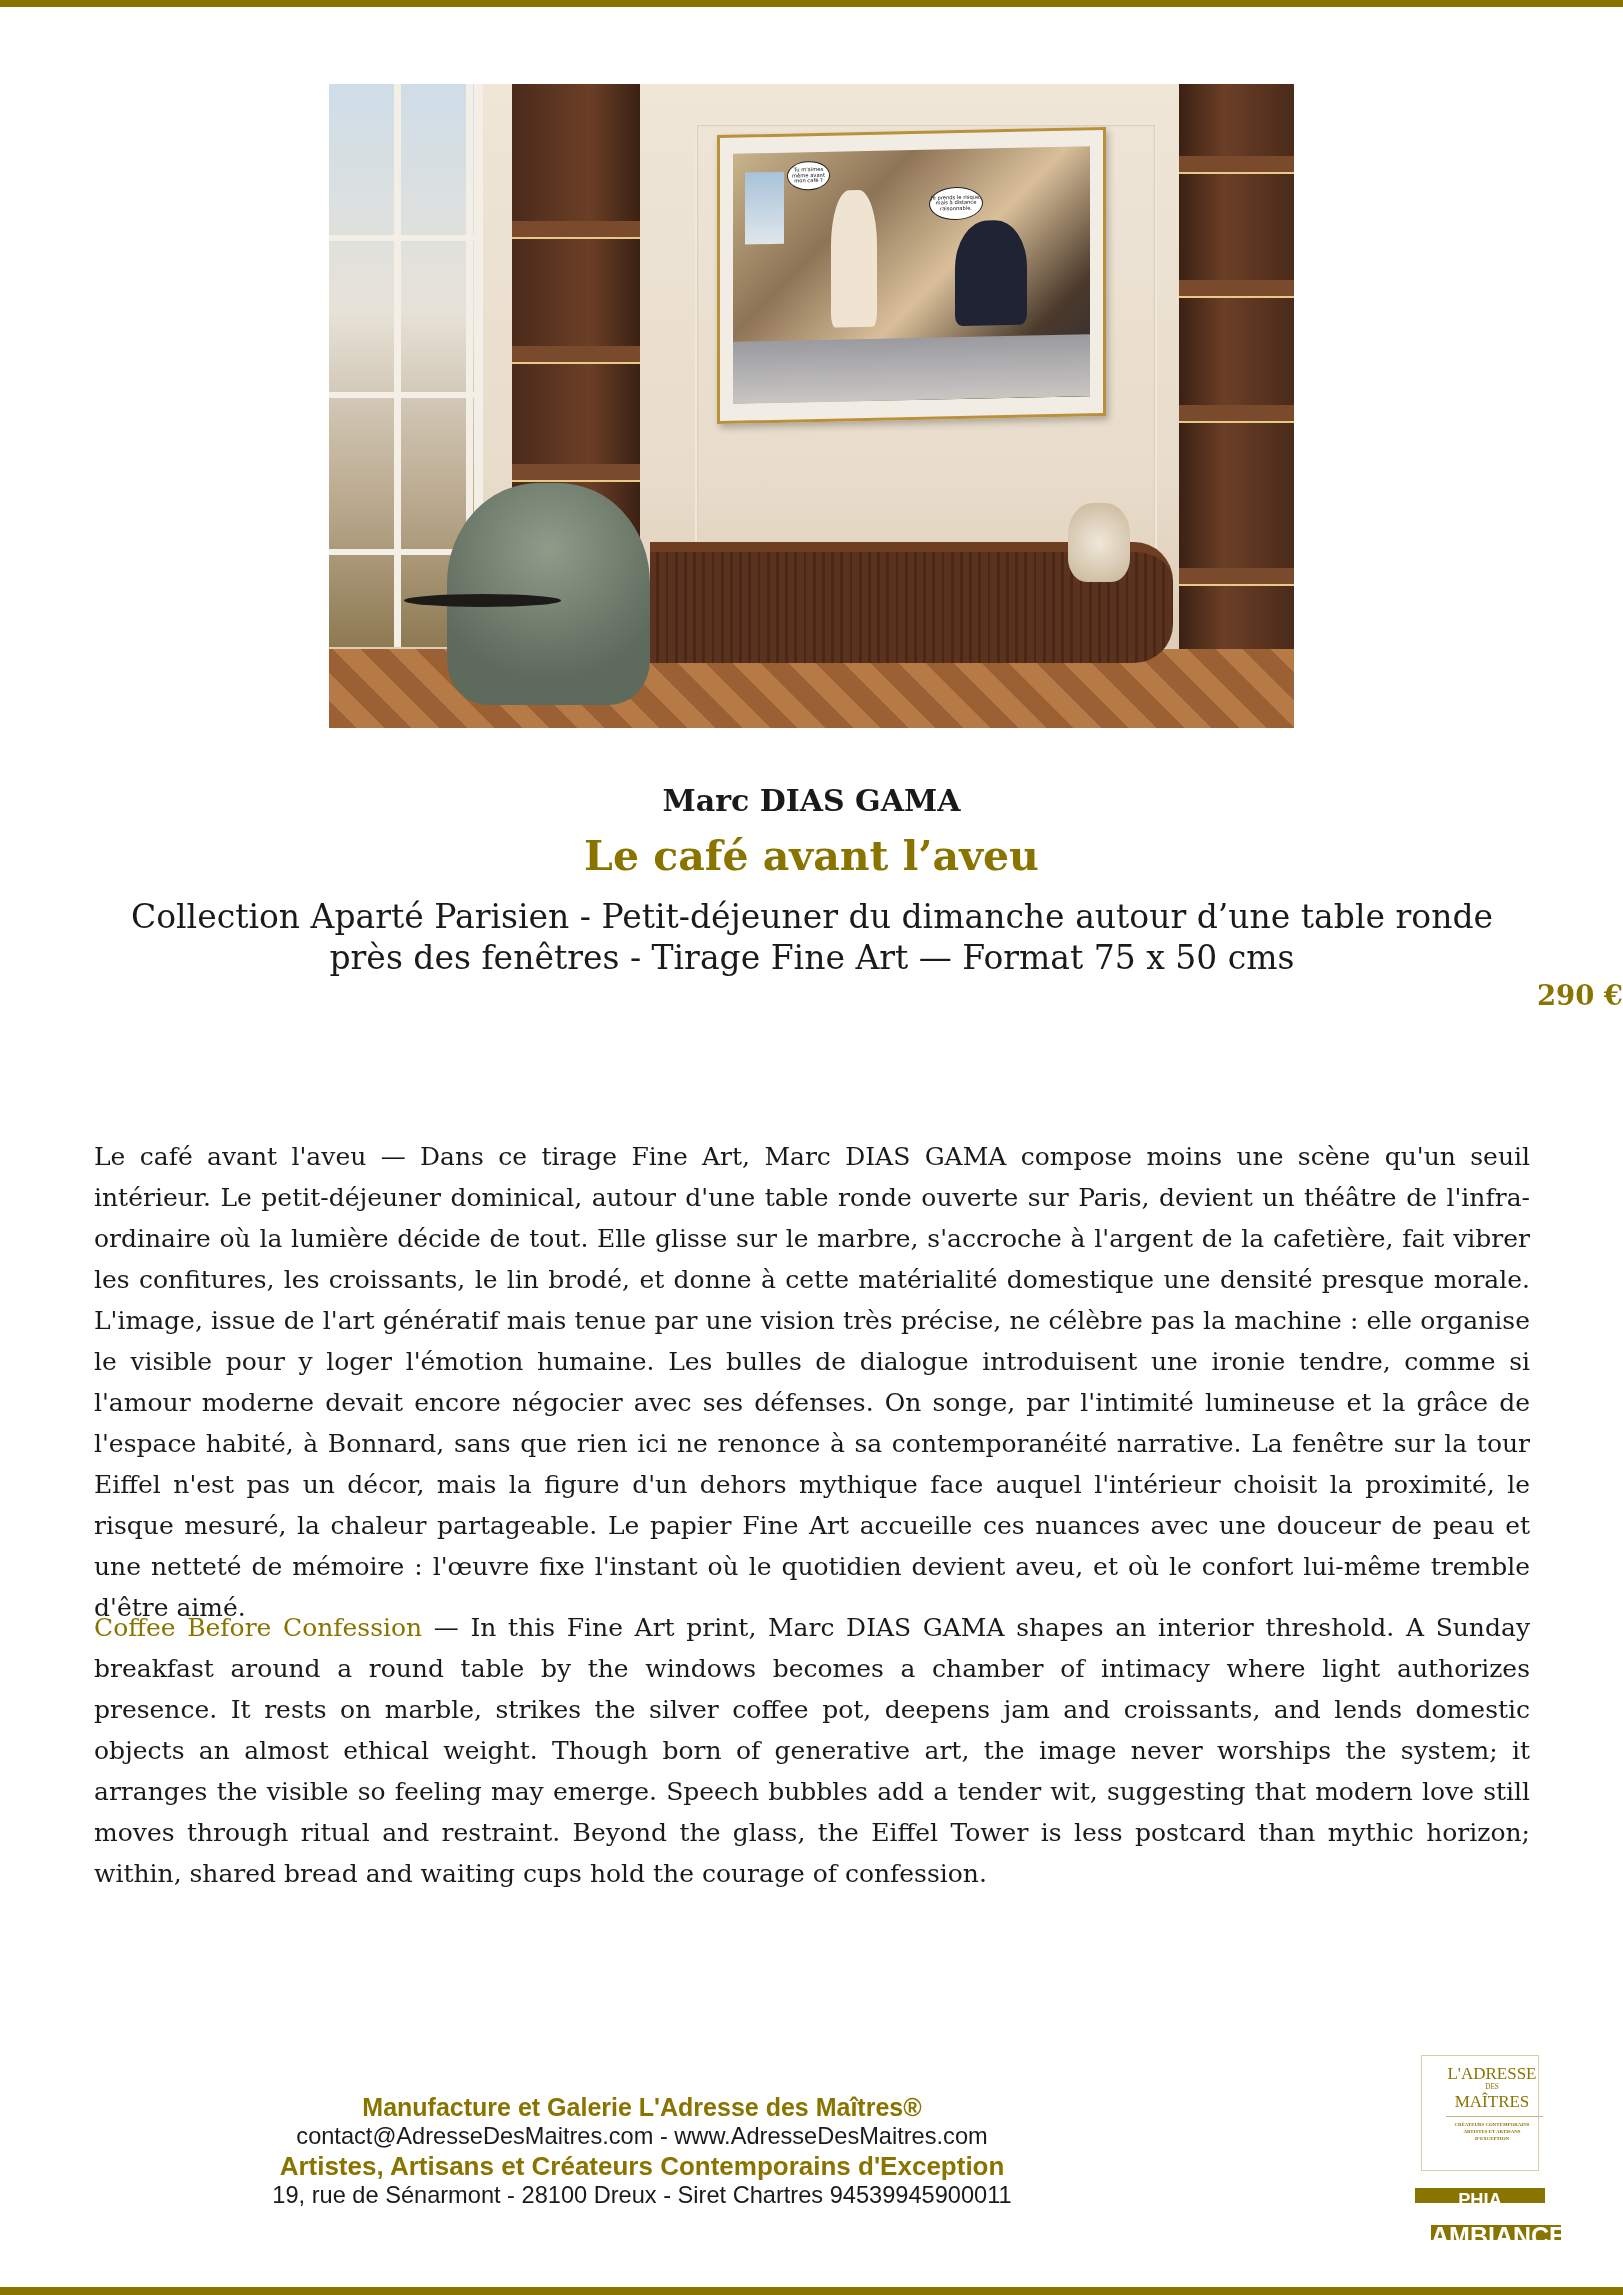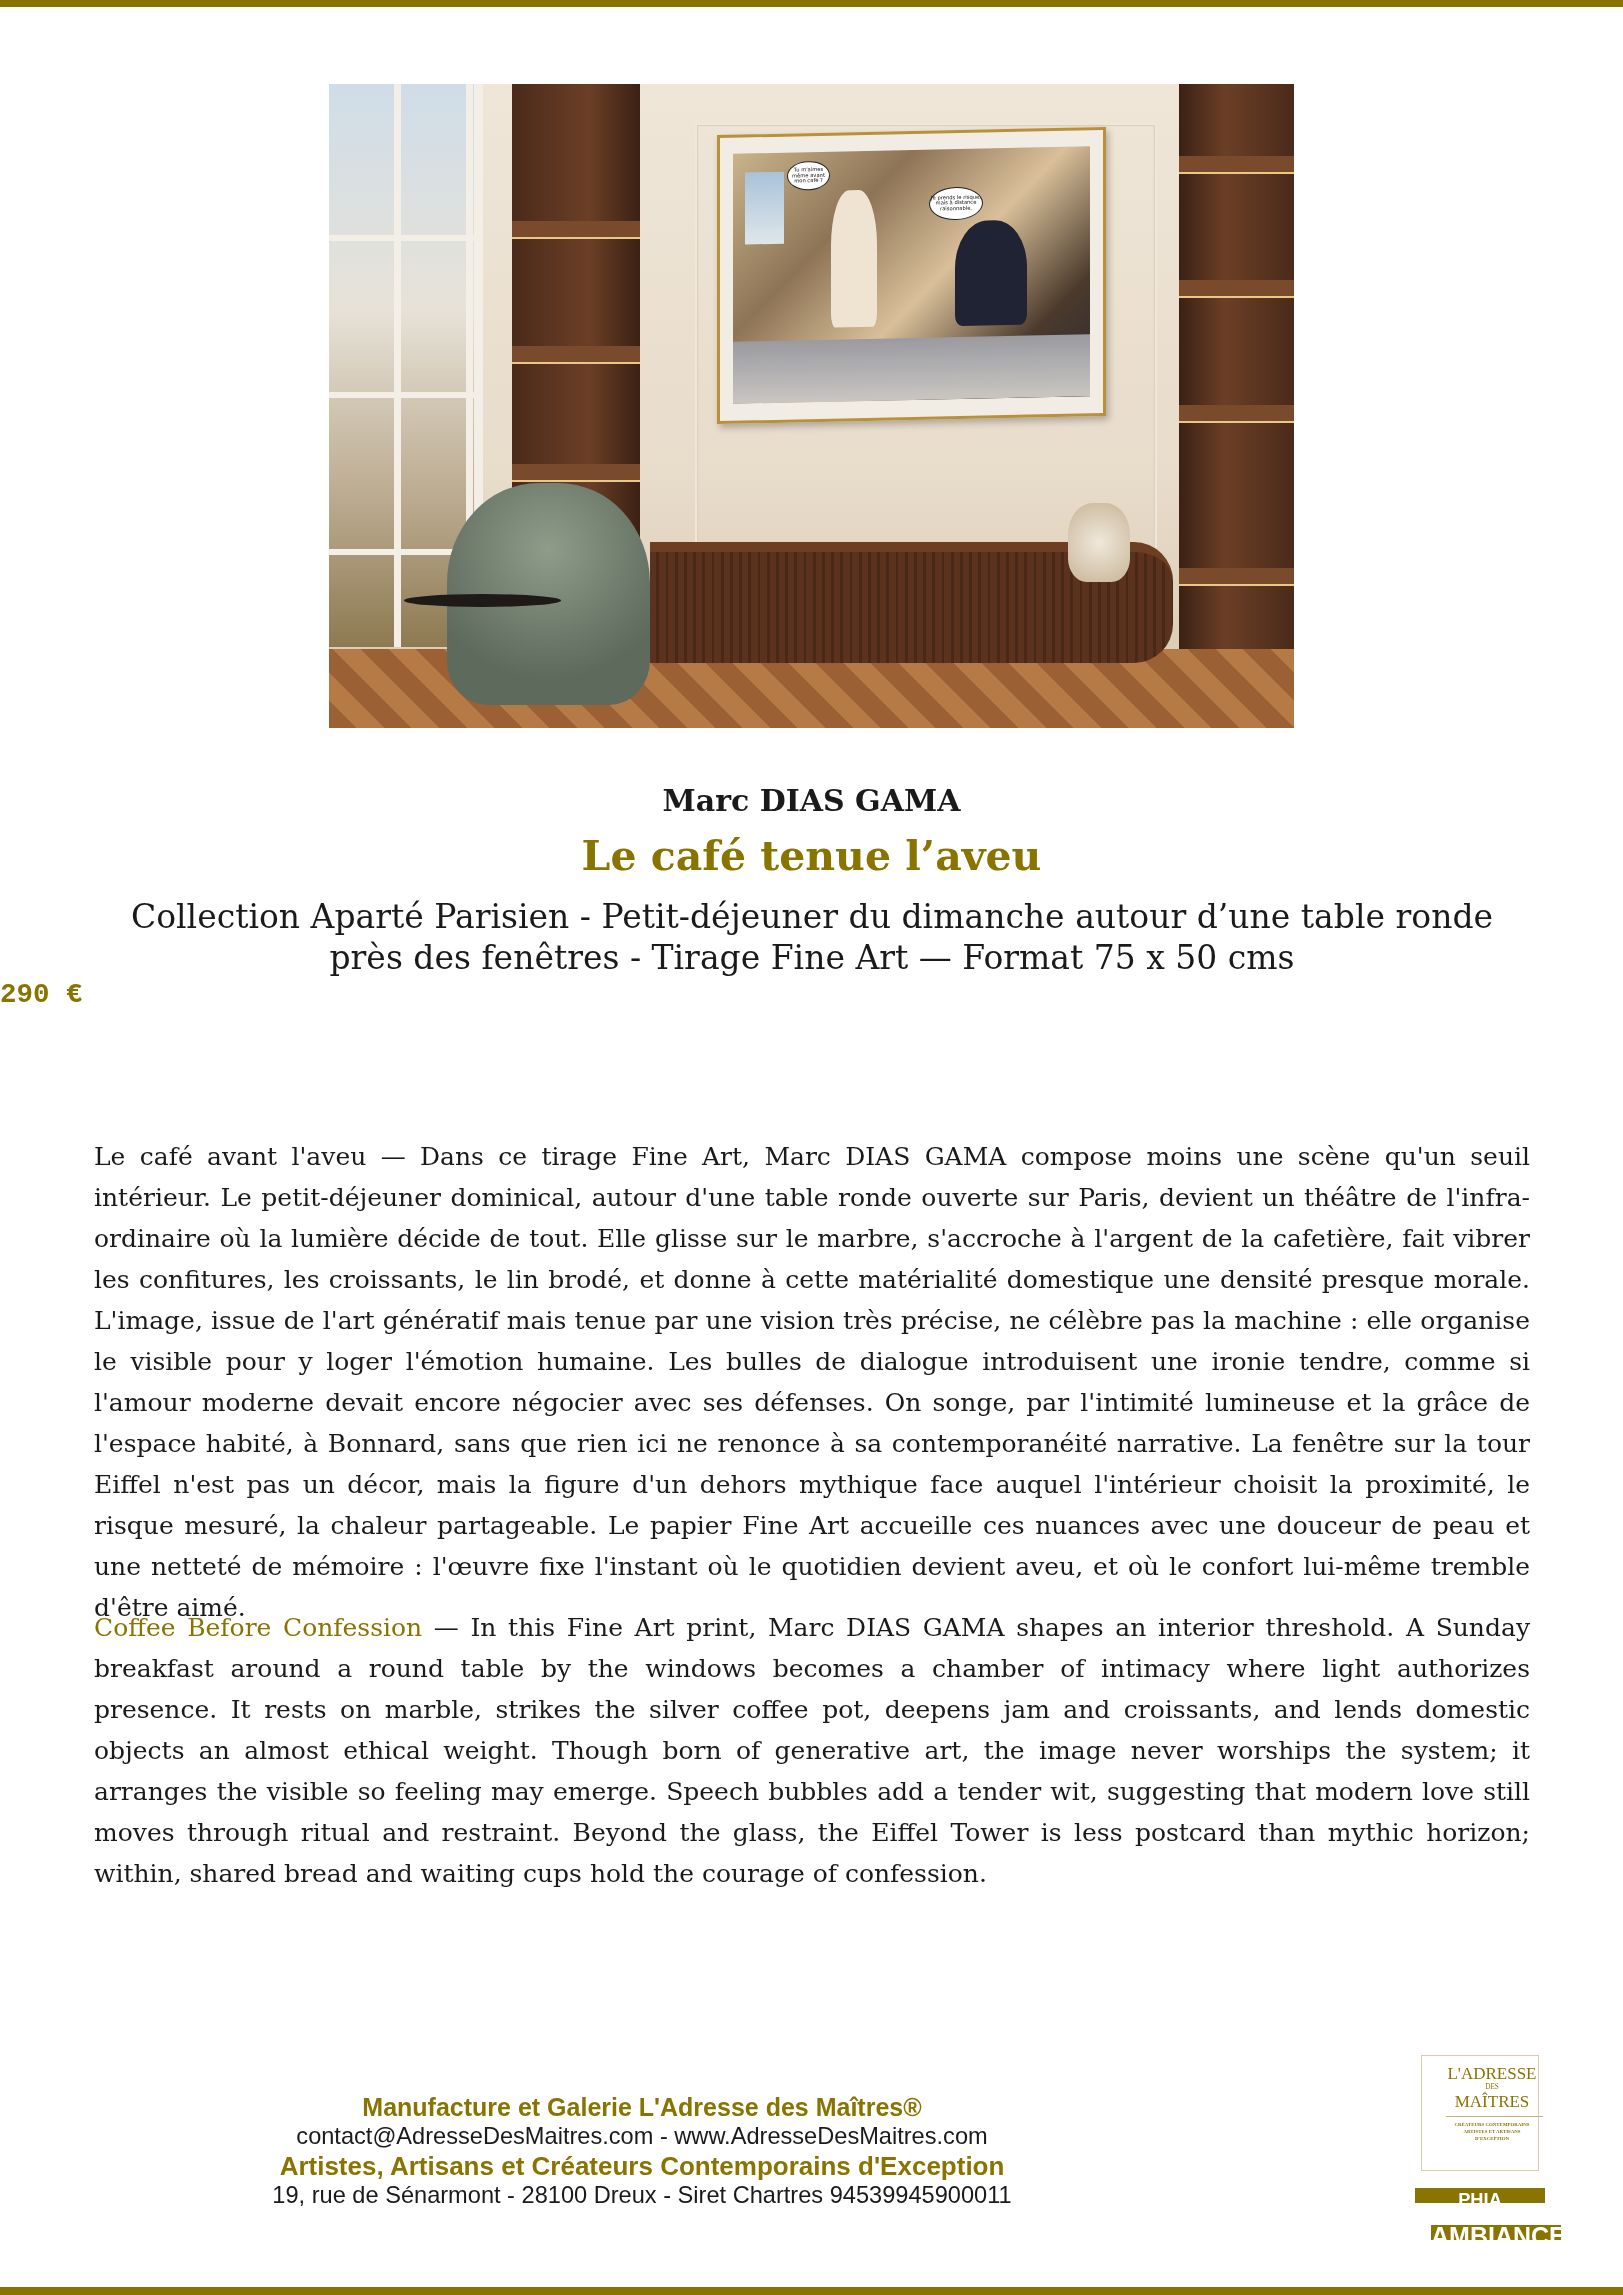--- a/index.html
+++ b/index.html
@@ -47,22 +47,22 @@
   .hero .floor { position:absolute; left:0; right:0; bottom:0; height: 79px;
     background: repeating-linear-gradient(45deg,#9b6134 0 19.6px,#b67a46 19.6px 39px); }
 
   
   .artist { position:absolute; left:0; width:1623px; top: 783px; text-align:center;
     font-family: "DejaVu Serif", serif; font-weight: bold; font-size: 30px; color: #1a1a1a; }
   .title { position:absolute; left:0; width:1623px; top: 832px; text-align:center;
     font-family: "DejaVu Serif", serif; font-weight: bold; font-size: 41px; color: #8a7400; }
   .subtitle { position:absolute; left: 92px; width: 1440px; top: 896px; text-align:center;
     font-size: 33px; line-height: 41px; color: #1a1a1a; }
-  .price { position:absolute; left:0; width:1623px; top: 979px; text-align:left;
-    font-weight: bold; font-size: 27.5px; color: #8a7400; font-family: Liberation Mono, monospace; }
+  .price { position:absolute; left:0; width:1623px; top: 979px; text-align:right;
+    font-weight: bold; font-size: 27.5px; color: #8a7400; }
 
   .para { position:absolute; left: 94px; width: 1436px; text-align: justify;
     font-size: 25px; line-height: 41px; color: #1a1a1a; }
   .para-fr { top: 1111px; }
   .para-en { top: 1582px; }
   .accent { color: #8a7400; }
 
   
   .footer { position:absolute; left: 0; width: 1284px; top: 2093px; text-align:center;
     font-family: "Liberation Sans", "DejaVu Sans", sans-serif; }
@@ -115,21 +115,21 @@
     </div>
   </div>
   <div class="floor"></div>
   <div class="sideboard"></div>
   <div class="vase"></div>
   <div class="chair"></div>
   <div class="sidetable"></div>
 </div>
 
 <div class="artist">Marc DIAS GAMA</div>
-<div class="title">Le café tenue l’aveu</div>
+<div class="title">Le café avant l’aveu</div>
 <div class="subtitle">Collection Aparté Parisien - Petit-déjeuner du dimanche autour d’une table ronde près des fenêtres - Tirage Fine Art — Format 75 x 50 cms</div>
 <div class="price">290 €</div>
 
 <p class="para para-fr">Le café avant l'aveu — Dans ce tirage Fine Art, Marc DIAS GAMA compose moins une scène qu'un seuil intérieur. Le petit-déjeuner dominical, autour d'une table ronde ouverte sur Paris, devient un théâtre de l'infra-ordinaire où la lumière décide de tout. Elle glisse sur le marbre, s'accroche à l'argent de la cafetière, fait vibrer les confitures, les croissants, le lin brodé, et donne à cette matérialité domestique une densité presque morale. L'image, issue de l'art génératif mais tenue par une vision très précise, ne célèbre pas la machine : elle organise le visible pour y loger l'émotion humaine. Les bulles de dialogue introduisent une ironie tendre, comme si l'amour moderne devait encore négocier avec ses défenses. On songe, par l'intimité lumineuse et la grâce de l'espace habité, à Bonnard, sans que rien ici ne renonce à sa contemporanéité narrative. La fenêtre sur la tour Eiffel n'est pas un décor, mais la figure d'un dehors mythique face auquel l'intérieur choisit la proximité, le risque mesuré, la chaleur partageable. Le papier Fine Art accueille ces nuances avec une douceur de peau et une netteté de mémoire : l'œuvre fixe l'instant où le quotidien devient aveu, et où le confort lui-même tremble d'être aimé.</p>
 <p class="para para-en"><span class="accent">Coffee Before Confession</span><span> — In this Fine Art print, Marc DIAS GAMA shapes an interior threshold. A Sunday breakfast around a round table by the windows becomes a chamber of intimacy where light authorizes presence. It rests on marble, strikes the silver coffee pot, deepens jam and croissants, and lends domestic objects an almost ethical weight. Though born of generative art, the image never worships the system; it arranges the visible so feeling may emerge. Speech bubbles add a tender wit, suggesting that modern love still moves through ritual and restraint. Beyond the glass, the Eiffel Tower is less postcard than mythic horizon; within, shared bread and waiting cups hold the courage of confession.</span></p>
 
 <div class="footer">
   <div class="l1">Manufacture et Galerie L'Adresse des Maîtres®</div>
   <div class="l2">contact@AdresseDesMaitres.com - www.AdresseDesMaitres.com</div>
   <div class="l3">Artistes, Artisans et Créateurs Contemporains d'Exception</div>

